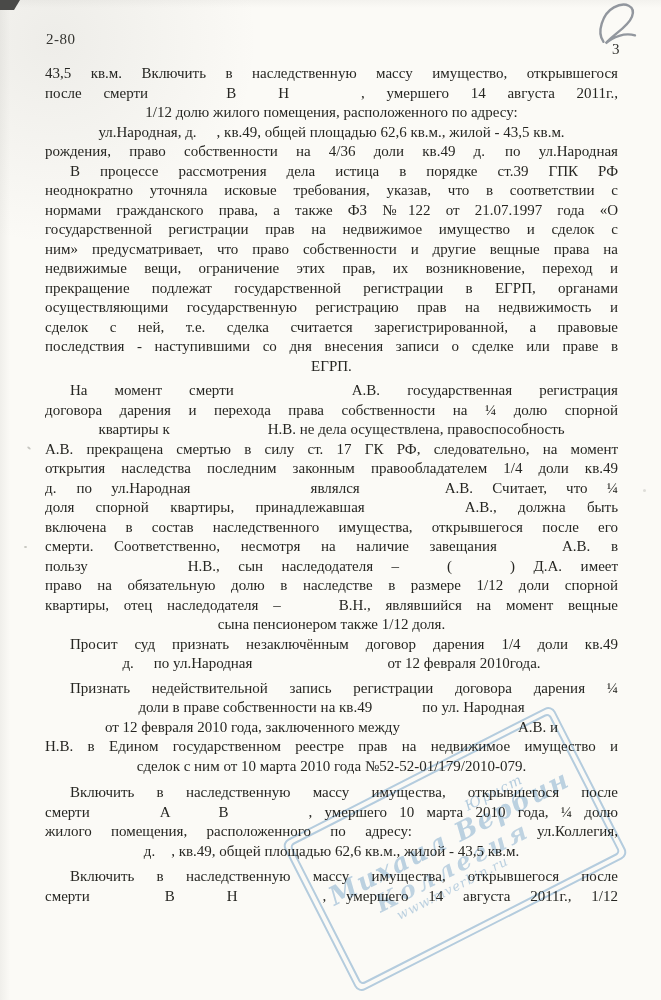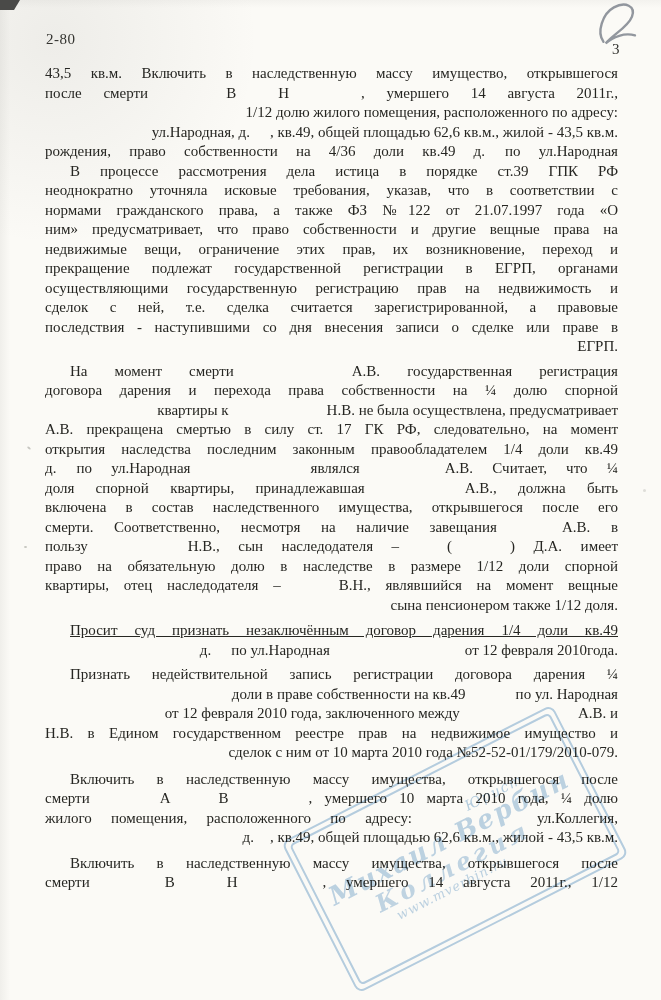--- a/index.html
+++ b/index.html
@@ -34,21 +34,21 @@
   .handwritten{
     position:absolute;left:588px;top:0px;width:62px;height:54px;
     transform:rotate(-6deg);
   }
   .doc{
     position:absolute;left:45px;top:64px;width:573px;
     font-size:15px;color:#262622;
   }
   .line{line-height:19.5px;min-height:19.5px;}
   .just{text-align:justify;text-align-last:justify;}
-  .left{text-align:right;}
+  .left{text-align:center;}
   .gap{display:inline-block;height:2px;}
   .speck{position:absolute;background:#9a9a94;border-radius:50%;opacity:.55;}
   .sp1{left:27px;top:447px;width:4px;height:2px;transform:rotate(40deg);}
   .sp2{left:24px;top:546px;width:3px;height:2px;}
   .sp3{left:643px;top:489px;width:3px;height:3px;opacity:.3;}
   
   .watermark{
     position:absolute;left:303px;top:764px;width:300px;height:166px;
     transform:rotate(-27deg);
     border:2px solid #aac8e2;border-radius:8px;
@@ -82,41 +82,42 @@
 
   <div class="doc">
       <div class="line just"><span>43,5 кв.м. Включить в наследственную массу имущество, открывшегося</span></div>
       <div class="line just"><span>после смерти</span><span class="gap" style="width: 78px;"></span><span>В</span><span class="gap" style="width: 42px;"></span><span>Н</span><span class="gap" style="width: 72px;"></span><span>, умершего 14 августа 2011г.,</span></div>
       <div class="line left"><span>1/12 долю жилого помещения, расположенного по адресу:</span></div>
       <div class="line left"><span>ул.Народная, д.</span><span class="gap" style="width: 20px;"></span><span>, кв.49, общей площадью 62,6 кв.м., жилой - 43,5 кв.м.</span></div>
       <div class="line just"><span>рождения, право собственности на 4/36 доли кв.49 д.</span><span class="gap" style="width: 20px;"></span><span>по ул.Народная</span></div>
       <div class="line just" style=""><span class="gap" style="width: 25px;"></span><span>В процессе рассмотрения дела истица в порядке ст.39 ГПК РФ</span></div>
       <div class="line just"><span>неоднократно уточняла исковые требования, указав, что в соответствии с</span></div>
       <div class="line just"><span>нормами гражданского права, а также ФЗ №122 от 21.07.1997 года «О</span></div>
+      <div class="line just"><span>государственной регистрации прав на недвижимое имущество и сделок с</span></div>
       <div class="line just"><span>ним» предусматривает, что право собственности и другие вещные права на</span></div>
       <div class="line just"><span>недвижимые вещи, ограничение этих прав, их возникновение, переход и</span></div>
       <div class="line just"><span>прекращение подлежат государственной регистрации в ЕГРП, органами</span></div>
       <div class="line just"><span>осуществляющими государственную регистрацию прав на недвижимость и</span></div>
       <div class="line just"><span>сделок с ней, т.е. сделка считается зарегистрированной, а правовые</span></div>
       <div class="line just"><span>последствия - наступившими со дня внесения записи о сделке или праве в</span></div>
       <div class="line left"><span>ЕГРП.</span></div>
       <div class="line just" style="margin-top: 5px;"><span class="gap" style="width: 25px;"></span><span>На момент смерти</span><span class="gap" style="width: 118px;"></span><span>А.В. государственная регистрация</span></div>
       <div class="line just"><span>договора дарения и перехода права собственности на ¼ долю спорной</span></div>
-      <div class="line left"><span>квартиры к</span><span class="gap" style="width: 98px;"></span><span>Н.В. не была осуществлена, предусматривает</span></div>
+      <div class="line left"><span>квартиры к</span><span class="gap" style="width: 98px;"></span><span>Н.В. не дела осуществлена, правоспособность</span></div>
       <div class="line just"><span>А.В. прекращена смертью в силу ст. 17 ГК РФ, следовательно, на момент</span></div>
       <div class="line just"><span>открытия наследства последним законным правообладателем 1/4 доли кв.49</span></div>
       <div class="line just"><span>д.</span><span class="gap" style="width: 20px;"></span><span>по ул.Народная</span><span class="gap" style="width: 120px;"></span><span>являлся</span><span class="gap" style="width: 85px;"></span><span>А.В. Считает, что ¼</span></div>
       <div class="line just"><span>доля спорной квартиры, принадлежавшая</span><span class="gap" style="width: 100px;"></span><span>А.В., должна быть</span></div>
       <div class="line just"><span>включена в состав наследственного имущества, открывшегося после его</span></div>
       <div class="line just"><span>смерти. Соответственно, несмотря на наличие завещания</span><span class="gap" style="width: 65px;"></span><span>А.В. в</span></div>
       <div class="line just"><span>пользу</span><span class="gap" style="width: 100px;"></span><span>Н.В., сын наследодателя –</span><span class="gap" style="width: 48px;"></span><span>(</span><span class="gap" style="width: 58px;"></span><span>) Д.А. имеет</span></div>
       <div class="line just"><span>право на обязательную долю в наследстве в размере 1/12 доли спорной</span></div>
       <div class="line just"><span>квартиры, отец наследодателя –</span><span class="gap" style="width: 58px;"></span><span>В.Н., являвшийся на момент вещные</span></div>
       <div class="line left"><span>сына пенсионером также 1/12 доля.</span></div>
-      <div class="line just" style="margin-top: 6px; text-decoration: underline;"><span class="gap" style="width: 25px;"></span><span>Просит суд признать незаключённым договор дарения 1/4 доли кв.49</span></div>
+      <div class="line just" style="margin-top: 0;"><span class="gap" style="width: 25px;"></span><span>Просит суд признать незаключённым договор дарения 1/4 доли кв.49</span></div>
       <div class="line left"><span>д.</span><span class="gap" style="width: 20px;"></span><span>по ул.Народная</span><span class="gap" style="width: 135px;"></span><span>от 12 февраля 2010года.</span></div>
       <div class="line just" style="margin-top: 5px;"><span class="gap" style="width: 25px;"></span><span>Признать  недействительной запись регистрации договора дарения ¼</span></div>
       <div class="line left"><span>доли в праве собственности на кв.49</span><span class="gap" style="width: 50px;"></span><span>по ул. Народная</span></div>
       <div class="line left"><span>от 12 февраля 2010 года, заключенного между</span><span class="gap" style="width: 118px;"></span><span>А.В. и</span></div>
       <div class="line just"><span>Н.В. в Едином государственном реестре прав на недвижимое имущество и</span></div>
       <div class="line left"><span>сделок с ним от 10 марта 2010 года  №52-52-01/179/2010-079.</span></div>
       <div class="line just" style="margin-top: 7px;"><span class="gap" style="width: 25px;"></span><span>Включить в наследственную массу имущества, открывшегося после</span></div>
       <div class="line just"><span>смерти</span><span class="gap" style="width: 70px;"></span><span>А</span><span class="gap" style="width: 48px;"></span><span>В</span><span class="gap" style="width: 80px;"></span><span>, умершего 10 марта 2010 года, ¼ долю</span></div>
       <div class="line just"><span>жилого помещения, расположенного по адресу:</span><span class="gap" style="width: 125px;"></span><span>ул.Коллегия,</span></div>
       <div class="line left"><span>д.</span><span class="gap" style="width: 16px;"></span><span>, кв.49, общей площадью 62,6 кв.м., жилой - 43,5 кв.м.</span></div>

